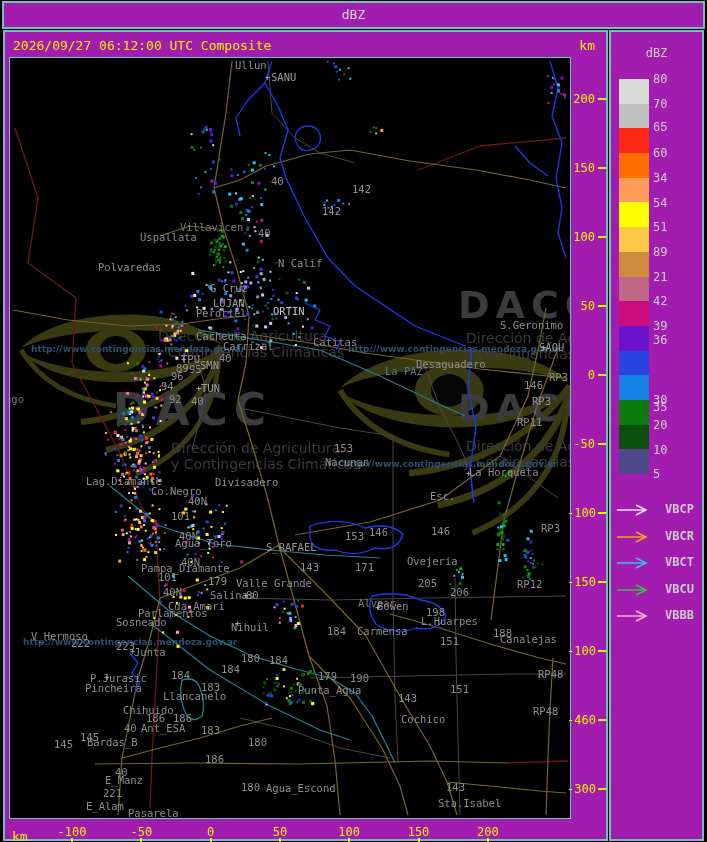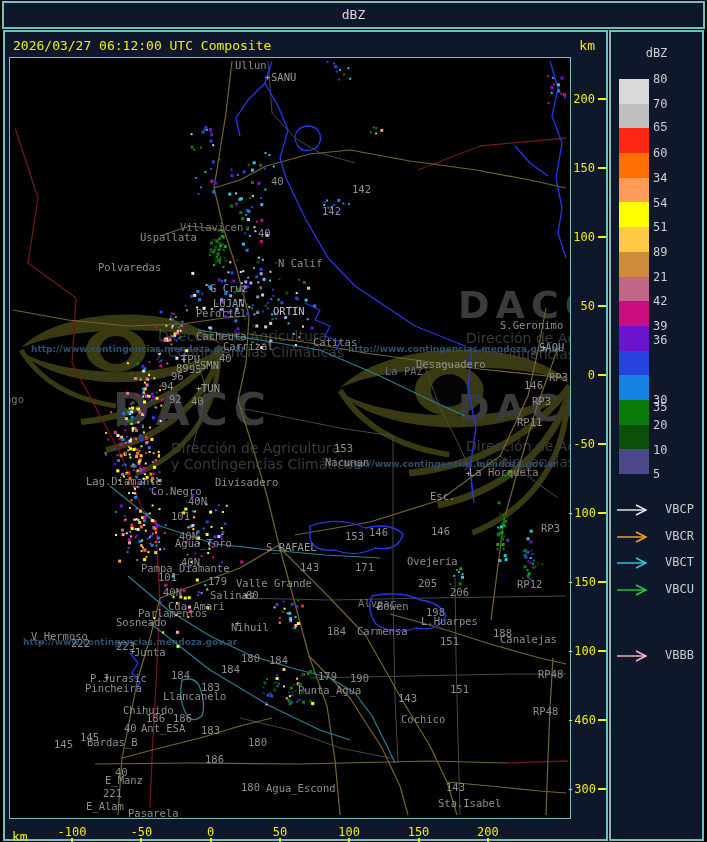--- a/index.html
+++ b/index.html
@@ -1,49 +1,49 @@
 <!DOCTYPE html>
 <html><head>
 <meta charset="utf-8">
 <style>
   html,body{margin:0;padding:0;background:#000;}
   body{width:707px;height:842px;position:relative;font-family:"DejaVu Sans Mono","Liberation Mono",monospace;overflow:hidden;}
-  .tealbox{position:absolute;border:2px solid #72bfbf;background:#0f172a;box-sizing:border-box;padding-left:20px;}
+  .tealbox{position:absolute;border:2px solid #72bfbf;background:#a21caf;box-sizing:border-box;padding-left:20px;}
   #title-bar{left:2px;top:1px;width:703px;height:28px;}
   #title-text{position:absolute;left:0;top:4px;width:100%;text-align:center;color:#d8d8d8;font-size:13px;}
   #main-panel{left:3px;top:30px;width:605px;height:811px;}
   #timestamp{position:absolute;left:8px;top:6px;color:#f0f000;font-size:13px;white-space:pre;}
   #km-top{position:absolute;right:11px;top:6px;color:#f0f000;font-size:13px;}
   #map-box{position:absolute;left:4px;top:25px;width:562px;height:762px;border:1px solid #72bfbf;box-sizing:border-box;background:#000;overflow:hidden;}
   #map-svg{display:block;}
   #y-axis{position:absolute;left:562px;top:25px;width:41px;height:760px;}
   .ylab{position:absolute;width:28px;text-align:right;color:#f0f000;font-size:12px;height:16px;line-height:16px;}
   .ytick{position:absolute;left:31px;width:8px;height:2px;background:#f0f000;}
   #x-axis{position:absolute;left:4px;top:787px;width:598px;height:22px;}
   .xlab{position:absolute;width:44px;text-align:center;color:#f0f000;font-size:12px;top:6px;}
   .xtick{position:absolute;width:2px;height:5px;background:#f0f000;top:19px;}
   #km-bottom{position:absolute;left:3px;top:10px;color:#f0f000;font-size:13px;}
   #color-panel{left:609px;top:30px;width:95px;height:811px;}
   #cb-title{position:absolute;left:0;top:14px;width:100%;text-align:center;color:#d0d0d0;font-size:12px;}
   #cb-blocks{position:absolute;left:8px;top:47px;width:30px;}
   .cb-block{width:30px;}
   .cb-label{position:absolute;left:42px;width:30px;color:#d0d0d0;font-size:12px;height:16px;line-height:16px;}
-  .lg-row{position:absolute;left:6px;width:86px;height:16px;}
+  .lg-row{position:absolute;left:6px;width:86px;height:16px;font-weight:bold;}
   .lg-row svg{position:absolute;left:0;top:2px;}
   .lg-label{position:absolute;left:48px;top:0;color:#cccccc;font-size:12px;}
 </style>
 </head>
 <body>
 
 <div id="title-bar" class="tealbox">
   <div id="title-text">dBZ</div>
 </div>
 
 <div id="main-panel" class="tealbox">
-  <div id="timestamp">2026/03/27 06:12:00 UTC Composite</div>
+  <div id="timestamp">2026/09/27 06:12:00 UTC Composite</div>
   <div id="km-top">km</div>
   <div id="map-box">
     <svg id="map-svg" width="560" height="760" viewBox="0 0 560 760">
         <g>
           <g transform="translate(111,290) scale(1)">
             <path d="M-100,0 C-60,-42 60,-46 100,-4 C60,-24 -55,-22 -100,0 Z" fill="#3a3a12"></path>
             <path d="M-100,4 C-55,30 55,32 100,0 C60,46 -60,44 -100,4 Z" fill="#3a3a12"></path>
             <ellipse cx="-5" cy="2" rx="30" ry="22" fill="#3a3a12"></ellipse>
             <ellipse cx="-5" cy="2" rx="16" ry="14" fill="#050505"></ellipse>
             <path d="M100,-2 C70,40 20,68 -40,74" fill="none" stroke="#3a3a12" stroke-width="6"></path>
@@ -1217,21 +1217,21 @@
         </svg>
         <div class="lg-label">VBCT</div>
       </div>
       <div class="lg-row" style="top: 549.5px;">
         <svg width="40" height="12">
           <line x1="0" y1="6" x2="28" y2="6" stroke="#2ecc40" stroke-width="1.4"></line>
           <polyline points="19,1 29,6 19,11" fill="none" stroke="#2ecc40" stroke-width="1.4"></polyline>
         </svg>
         <div class="lg-label">VBCU</div>
       </div>
-      <div class="lg-row" style="top: 576px; margin-top: 40px;">
+      <div class="lg-row" style="top: 576px;">
         <svg width="40" height="12">
           <line x1="0" y1="6" x2="28" y2="6" stroke="#ffb9c8" stroke-width="1.4"></line>
           <polyline points="19,1 29,6 19,11" fill="none" stroke="#ffb9c8" stroke-width="1.4"></polyline>
         </svg>
         <div class="lg-label">VBBB</div>
       </div>
     </div>
 </div>
 
 </body></html>

